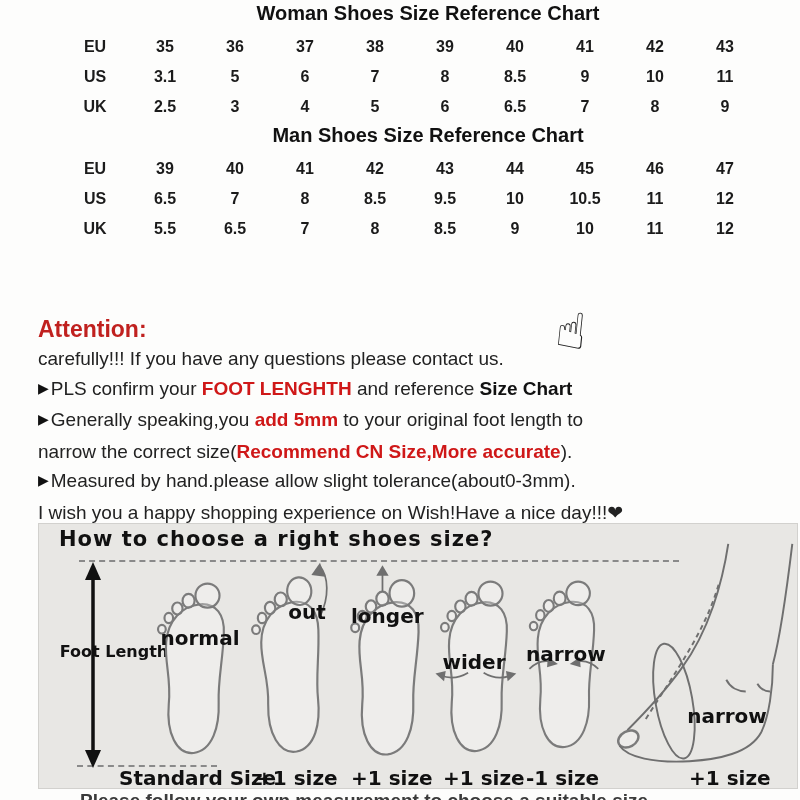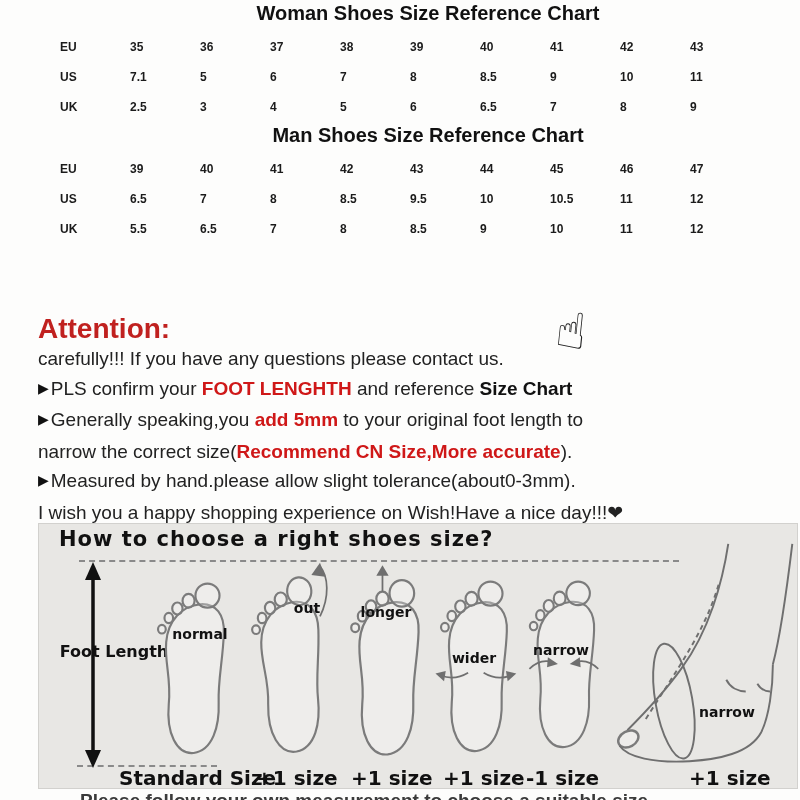--- a/index.html
+++ b/index.html
@@ -7,42 +7,42 @@
        background:#fdfdfc;font-family:"Liberation Sans",sans-serif;color:#1e1e1e;}
   .abs{position:absolute;}
 
   
   .chart-title{left:0;top:0;width:760px;padding-left:48px;text-align:center;
                font-size:20px;font-weight:700;color:#111;}
   .chart-grid{left:0;width:800px;display:block;}
   .chart-row{display:grid;grid-template-columns:70px repeat(9,1fr);
              padding:0 40px 0 60px;height:30px;align-items:center;}
   .cells{display:contents;}
-  .cell{font-size:12px;font-weight:600;color:#1b1b1b;}
+  .cell{text-align:center;font-size:16px;font-weight:600;color:#1b1b1b;}
   .cell.lab{font-weight:600;}
 
   
   #attention{left:38px;top:314px;width:585px;}
-  .att-heading{color:#c0211f;font-weight:700;font-size:28px;line-height:30px;}
+  .att-heading{color:#c0211f;font-weight:700;font-size:23px;line-height:30px;}
   .att-line{font-size:19px;line-height:29.5px;color:#222;white-space:nowrap;}
   .red{color:#cf1818;font-weight:700;}
   .bold{font-weight:700;color:#111;}
   .bullet{font-size:14px;position:relative;top:-2px;margin-right:2px;color:#111;}
   #hand{left:556px;top:306px;font-size:50px;line-height:1;color:#222;
         transform:rotate(6deg);font-family:"DejaVu Sans",sans-serif;}
   .heart{font-family:"DejaVu Sans",sans-serif;}
 
   
   #guide{left:38px;top:523px;width:758px;height:264px;background:#e8e7e4;
          border:1px solid #d2d1ce;font-family:"DejaVu Sans",sans-serif;}
   #guide-title{left:20px;top:3px;font-size:21px;font-weight:700;color:#111;letter-spacing:1px;}
   .dash{border-top:2px dashed #8a8a8a;height:0;}
   #dash-top{left:40px;top:36px;width:600px;}
   #dash-bottom{left:38px;top:241px;width:140px;}
-  .foot-label{font-size:14px;font-weight:700;color:#111;text-align:center;}
+  .foot-label{font-size:20px;font-weight:700;color:#111;text-align:center;}
   .size-label{top:242px;font-size:20px;font-weight:700;color:#111;text-align:center;white-space:nowrap;}
   #foot-length{left:0px;top:118px;width:150px;text-align:center;
                font-size:16px;font-weight:700;color:#111;}
   svg{display:block;}
   .sk{stroke:#7b7b7b;stroke-width:2.5;fill:rgba(255,255,255,0.28);}
   .sk2{stroke:#6f6f6f;stroke-width:2;fill:none;}
   .ah{fill:#6f6f6f;stroke:none;}
 
   
   #clipped-caption{left:80px;top:790px;width:600px;height:10px;overflow:hidden;
@@ -53,21 +53,21 @@
 
 <div class="abs chart-title" style="top:2px">Woman Shoes Size Reference Chart</div>
 
 <div class="abs chart-grid" style="top:32px">
   <div class="chart-row">
     <div class="cell lab">EU</div>
     <div class="cells"><div class="cell">35</div><div class="cell">36</div><div class="cell">37</div><div class="cell">38</div><div class="cell">39</div><div class="cell">40</div><div class="cell">41</div><div class="cell">42</div><div class="cell">43</div></div>
   </div>
   <div class="chart-row">
     <div class="cell lab">US</div>
-    <div class="cells"><div class="cell">7.1</div><div class="cell">5</div><div class="cell">6</div><div class="cell">7</div><div class="cell">8</div><div class="cell">8.5</div><div class="cell">9</div><div class="cell">10</div><div class="cell">11</div></div>
+    <div class="cells"><div class="cell">3.1</div><div class="cell">5</div><div class="cell">6</div><div class="cell">7</div><div class="cell">8</div><div class="cell">8.5</div><div class="cell">9</div><div class="cell">10</div><div class="cell">11</div></div>
   </div>
   <div class="chart-row">
     <div class="cell lab">UK</div>
     <div class="cells"><div class="cell">2.5</div><div class="cell">3</div><div class="cell">4</div><div class="cell">5</div><div class="cell">6</div><div class="cell">6.5</div><div class="cell">7</div><div class="cell">8</div><div class="cell">9</div></div>
   </div>
 </div>
 
 <div class="abs chart-title" style="top:124px">Man Shoes Size Reference Chart</div>
 
 <div class="abs chart-grid" style="top:154px">

